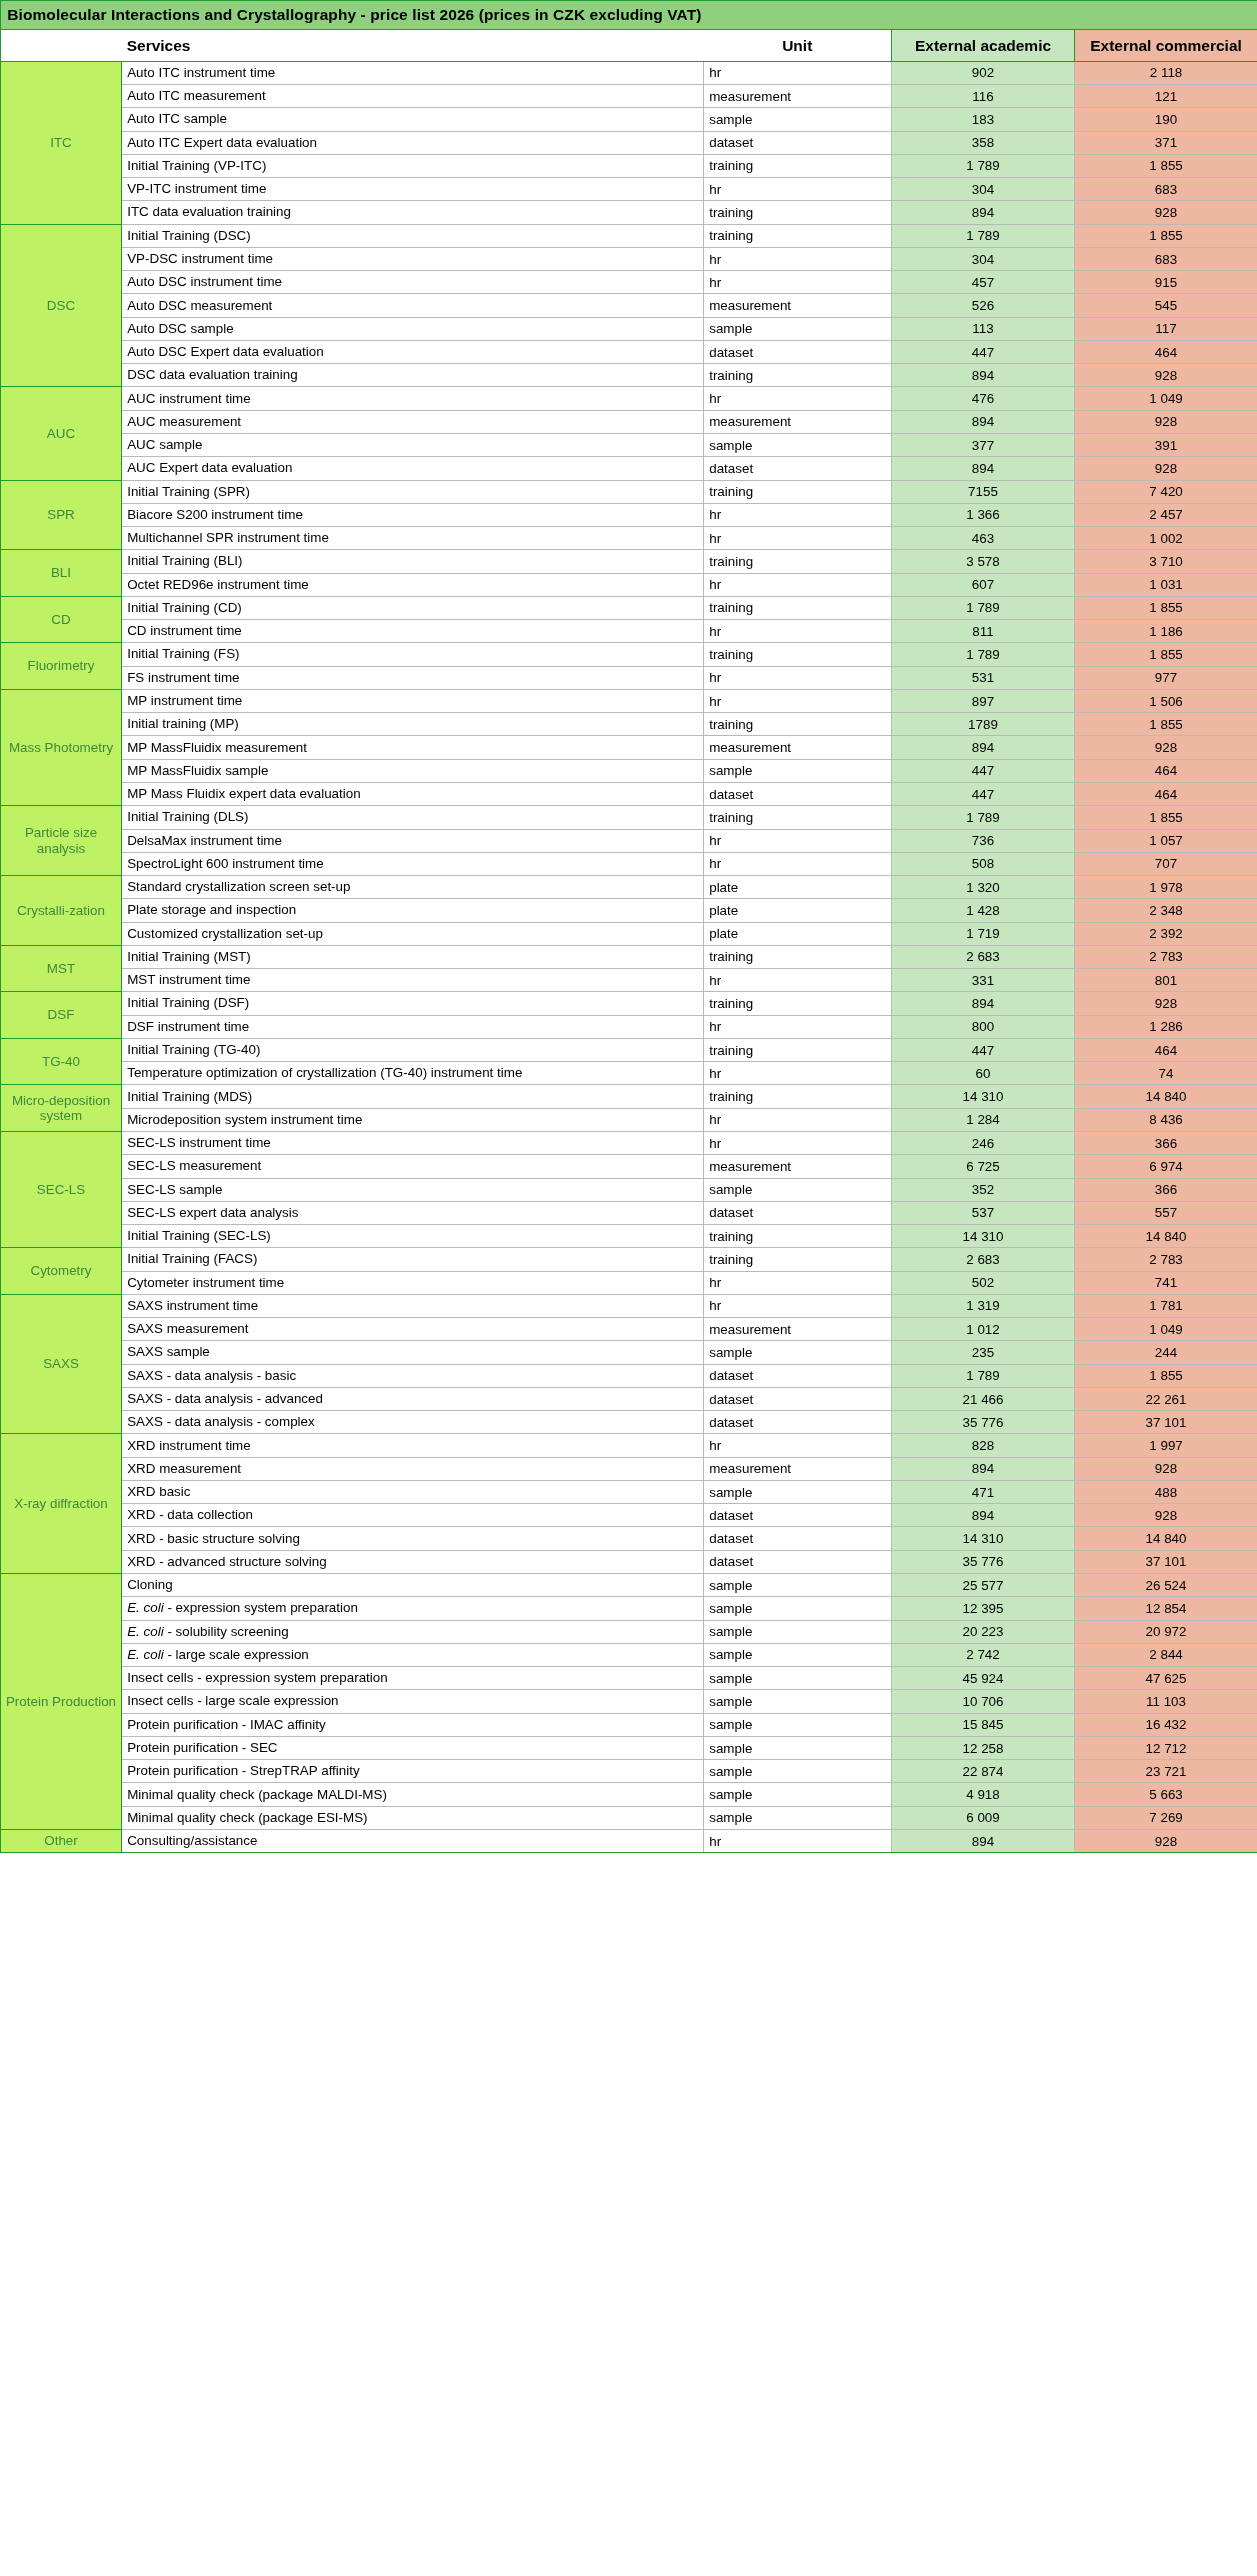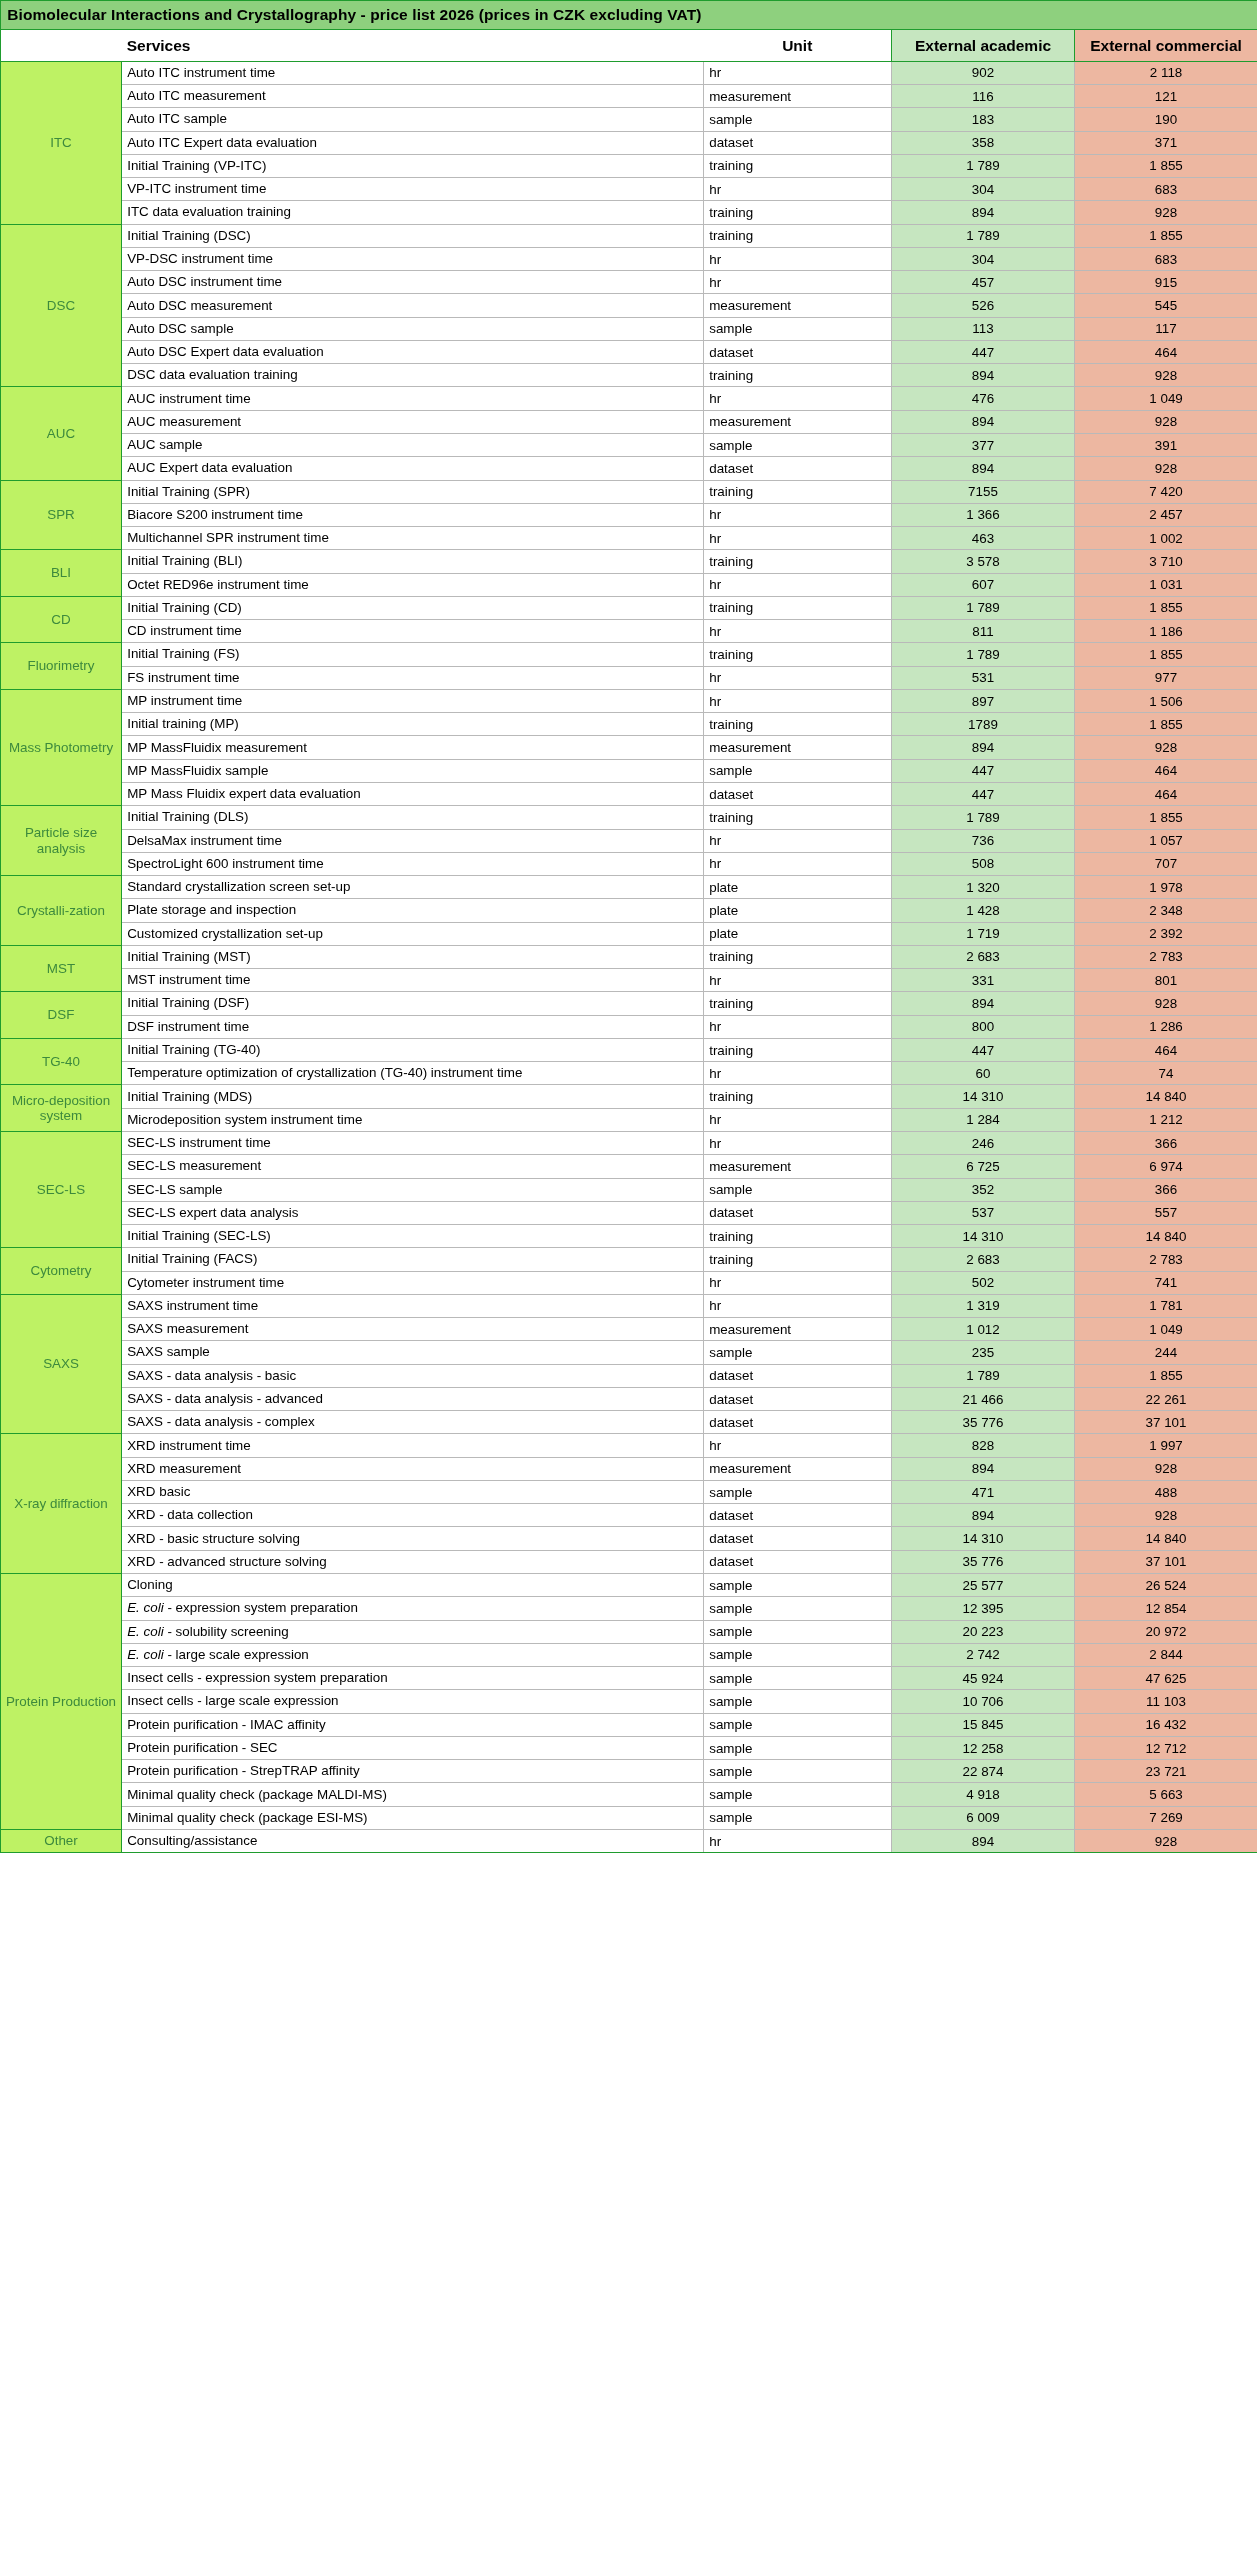--- a/index.html
+++ b/index.html
@@ -410,21 +410,21 @@
           <td class="group" rowspan="2">Micro-​deposition system</td>
           <td class="service">Initial Training (MDS)</td>
           <td class="unit">training</td>
           <td class="price-acad">14 310</td>
           <td class="price-comm">14 840</td>
         </tr>
         <tr>
           <td class="service">Microdeposition system instrument time</td>
           <td class="unit">hr</td>
           <td class="price-acad">1 284</td>
-          <td class="price-comm">1 212</td>
+          <td class="price-comm">8 436</td>
         </tr>
         <tr>
           <td class="group" rowspan="5">SEC-​LS</td>
           <td class="service">SEC-LS instrument time</td>
           <td class="unit">hr</td>
           <td class="price-acad">246</td>
           <td class="price-comm">366</td>
         </tr>
         <tr>
           <td class="service">SEC-LS measurement</td>

